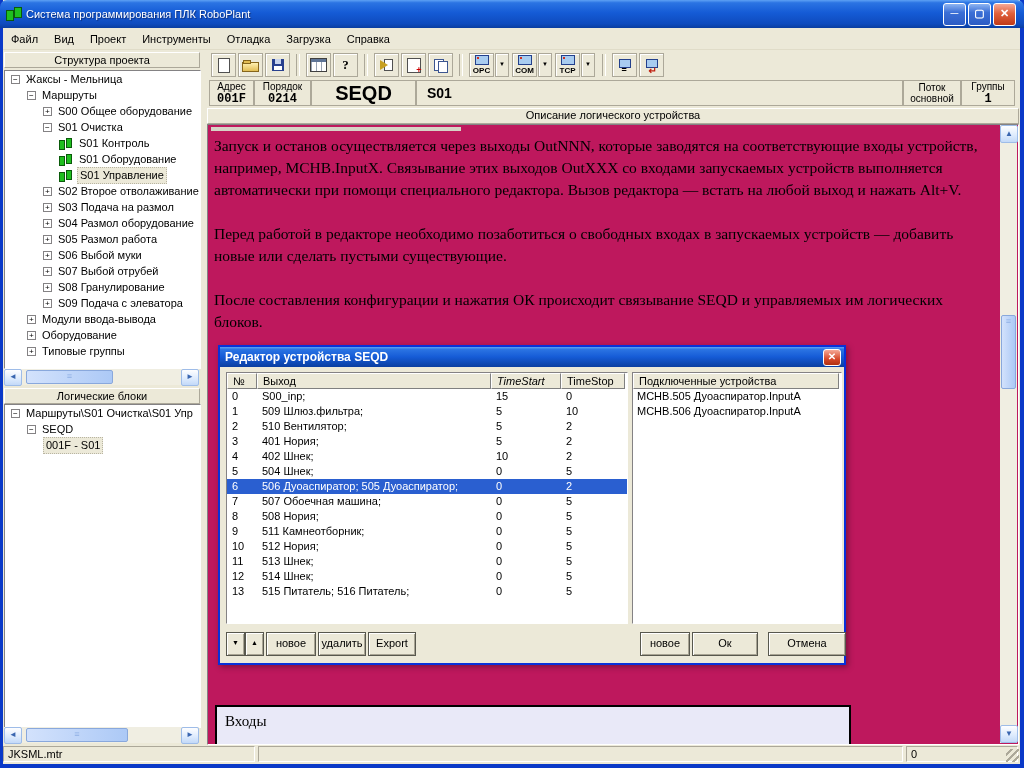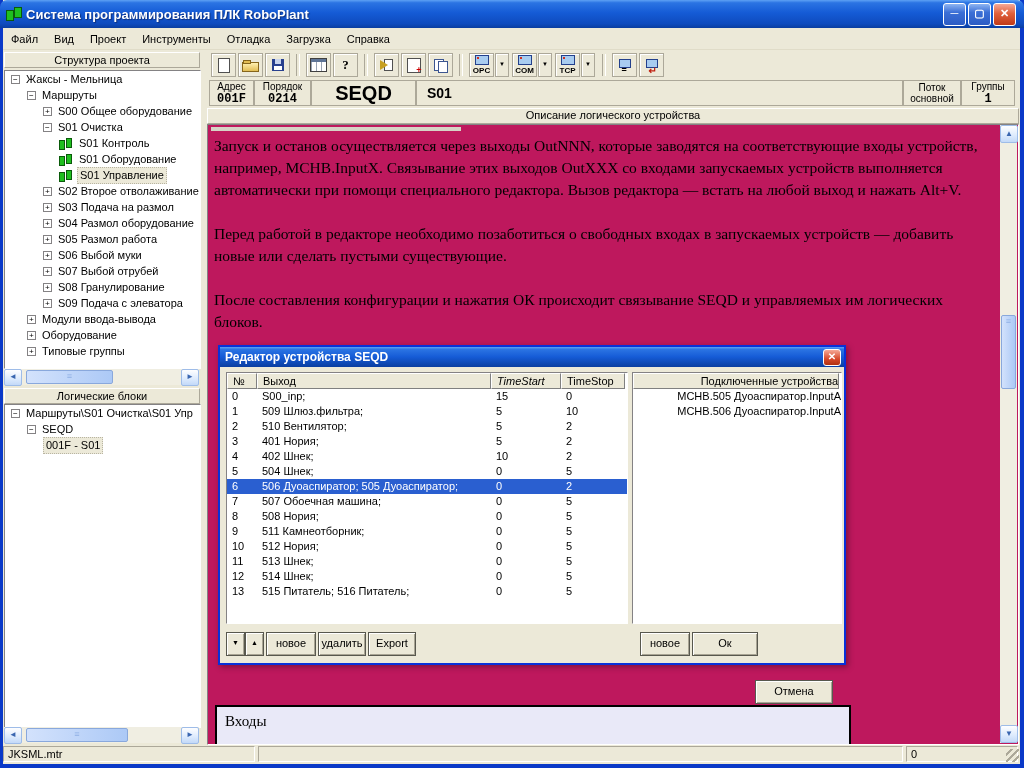--- a/index.html
+++ b/index.html
@@ -8,21 +8,21 @@
 
   
   .frame{position:absolute;inset:0;border-left:3px solid #0A39C8;border-right:4px solid #0A39C8;
          border-bottom:4px solid #0A39C8;pointer-events:none;z-index:40;}
   .titlebar{position:absolute;left:0;top:0;width:1024px;height:28px;z-index:41;
             background:linear-gradient(180deg,#5EA1F4 0%,#2B74E3 10%,#155BD6 45%,#0E4BBE 85%,#0A3EA0 100%);
             border-radius:7px 7px 0 0;display:flex;align-items:center;}
   .app-icon{width:16px;height:14px;margin:0 4px 0 6px;position:relative;}
   .app-icon::before{content:"";position:absolute;left:0;top:3px;width:6px;height:9px;background:#1FBF1F;border:1px solid #0A5A0A;}
   .app-icon::after{content:"";position:absolute;left:8px;top:0;width:6px;height:9px;background:#1FBF1F;border:1px solid #0A5A0A;}
-  .title-text{color:#fff;font-weight:bold;font-size:13px;text-shadow:1px 1px 1px #10307A;text-align:right;}
+  .title-text{color:#fff;font-weight:normal;font-size:11px;text-shadow:1px 1px 1px #10307A;text-align:right;}
   .win-btns{position:absolute;right:8px;top:3px;display:flex;gap:2px;}
   .wbtn{width:21px;height:21px;border-radius:3px;border:1px solid #fff;color:#fff;
         font-size:11px;line-height:19px;text-align:center;font-weight:bold;
         background:linear-gradient(180deg,#8DB4F2 0%,#3B6FD6 40%,#2C5CC4 100%);}
   .wbtn.close{background:linear-gradient(180deg,#F5A996 0%,#E0603C 45%,#C03A18 100%);}
 
   .menubar{position:absolute;left:3px;top:28px;width:1017px;height:21px;background:#ECE9D8;
            display:flex;align-items:center;border-bottom:1px solid #E0DCC8;z-index:30;}
   .menu-item{padding:0 8px;height:20px;line-height:20px;}
 
@@ -109,21 +109,21 @@
   .dialog{position:absolute;left:218px;top:345px;width:628px;height:320px;z-index:20;background:#ECE9D8;
           border:2px solid #0831D9;box-sizing:border-box;box-shadow:2px 2px 6px rgba(0,0,0,.35);}
   .dlg-title{position:absolute;left:0;top:0;right:0;height:20px;
              background:linear-gradient(180deg,#5EA1F4 0%,#2B74E3 12%,#155BD6 50%,#0A3EA0 100%);
              color:#fff;font-weight:bold;font-size:12px;line-height:20px;padding-left:5px;}
   .dlg-close{position:absolute;right:3px;top:2px;width:16px;height:15px;border:1px solid #fff;border-radius:3px;
              background:linear-gradient(180deg,#F5A996,#D6492A 60%,#B03010);color:#fff;
              font-size:10px;line-height:14px;text-align:center;font-weight:bold;}
   .dlist{position:absolute;background:#fff;border:1px solid;border-color:#848284 #FFF #FFF #848284;overflow:hidden;}
   .dlist-l{left:6px;top:25px;width:400px;height:250px;}
-  .dlist-r{left:412px;top:25px;width:208px;height:250px;text-align:right;}
+  .dlist-r{left:412px;top:25px;width:208px;height:250px;}
   .dhead{display:flex;height:16px;}
   .dh{box-sizing:border-box;border:1px solid;border-color:#FFF #808080 #808080 #FFF;background:#ECE9D8;
       padding-left:5px;line-height:14px;overflow:hidden;flex:none;}
   .drow{display:flex;height:15px;line-height:15px;white-space:nowrap;}
   .drow .c{flex:none;padding-left:5px;overflow:hidden;box-sizing:border-box;}
   .drow.selected{background:#2A5FD0;color:#fff;}
   .citem{height:15px;line-height:15px;padding-left:4px;white-space:nowrap;}
   .btn{position:absolute;top:285px;height:22px;background:#ECE9D8;border:1px solid #58584E;
        box-shadow:inset 1px 1px 0 #FFF,inset -1px -1px 0 #A8A494;text-align:center;line-height:20px;font-size:11px;}
   .btn.arrow{font-size:7px;}
@@ -460,21 +460,21 @@
       </div>
   </div>
 
   <div class="btn arrow" style="left:6px;width:17px;">▼</div>
   <div class="btn arrow" style="left:25px;width:17px;">▲</div>
   <div class="btn" style="left:46px;width:48px;">новое</div>
   <div class="btn" style="left:98px;width:46px;">удалить</div>
   <div class="btn" style="left:148px;width:46px;">Export</div>
   <div class="btn" style="left:420px;width:48px;">новое</div>
   <div class="btn" style="left:472px;width:64px;">Ок</div>
-  <div class="btn" style="left:535px;width:76px;margin-top:48px;">Отмена</div>
+  <div class="btn" style="left:548px;width:76px;">Отмена</div>
 </div>
 
 <div class="statusbar">
   <div class="scell" style="left:0;width:252px;">JKSML.mtr</div>
   <div class="scell" style="left:255px;width:645px;"></div>
   <div class="scell" style="left:903px;width:112px;">0</div>
   <div class="grip"></div>
 </div>
 
 <div class="frame"></div>

